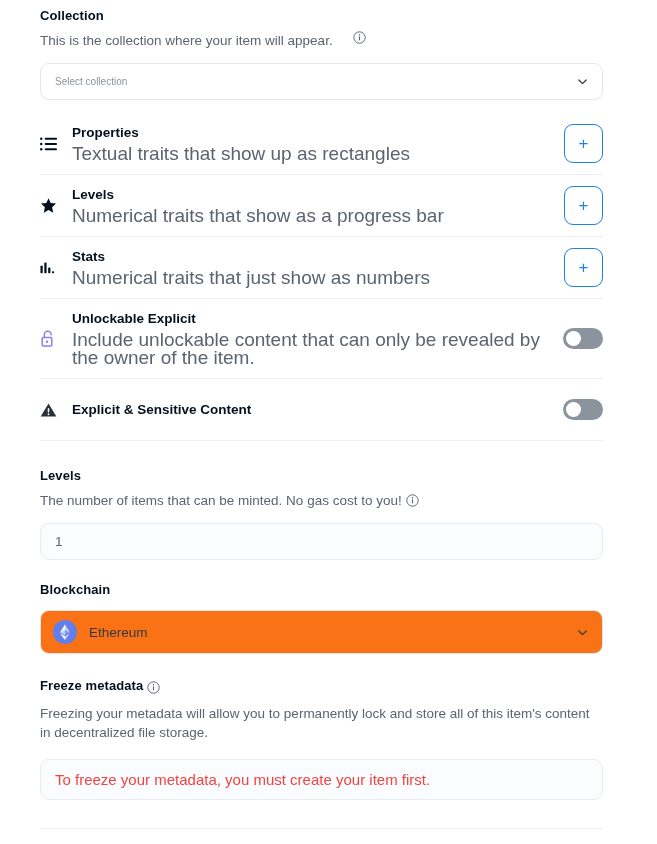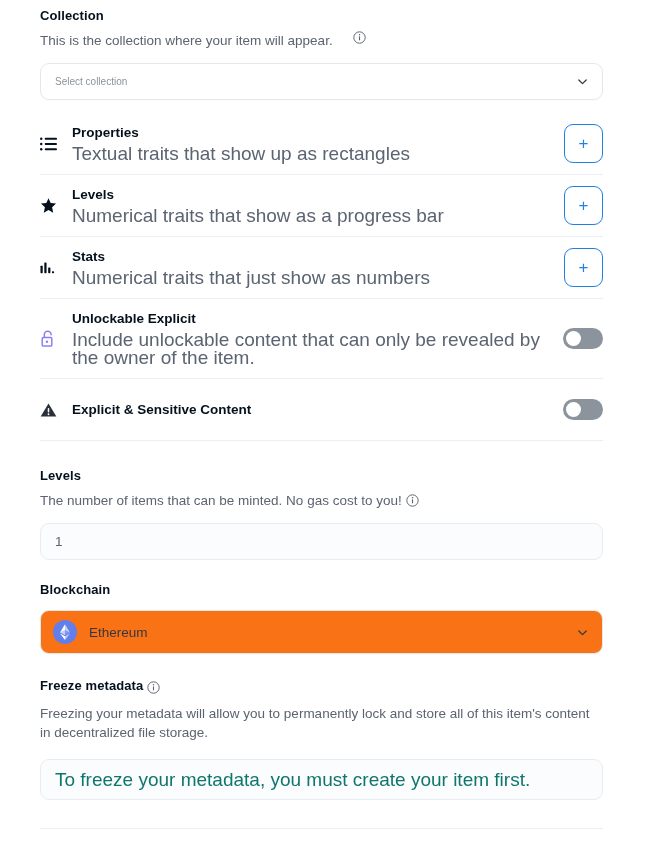--- a/index.html
+++ b/index.html
@@ -122,21 +122,21 @@
   .freeze-head { display:flex; align-items:flex-end; }
   .freeze-desc { margin-top: 10px; max-width: 578px; }
   .freeze-note {
     margin-top: 17px;
     min-height: 41px;
     border: 1px solid #e9ecef;
     border-radius: 9px;
     background: #fbfcfd;
     display:flex; align-items:center;
     padding: 0 14px;
-    font-size: 19px; color: #0f766e;
+    font-size: 15px; color: #ef4444;
   }
 
   .divider { margin-top: 28px; height:1px; background:#eceef0; }
 
   .create-btn {
     margin-top: 30px;
     display:inline-flex; align-items:center; justify-content:center;
     height: 37px; padding: 0 20px;
     background:#2081e2; color:#fff;
     border:none; border-radius: 9px;

